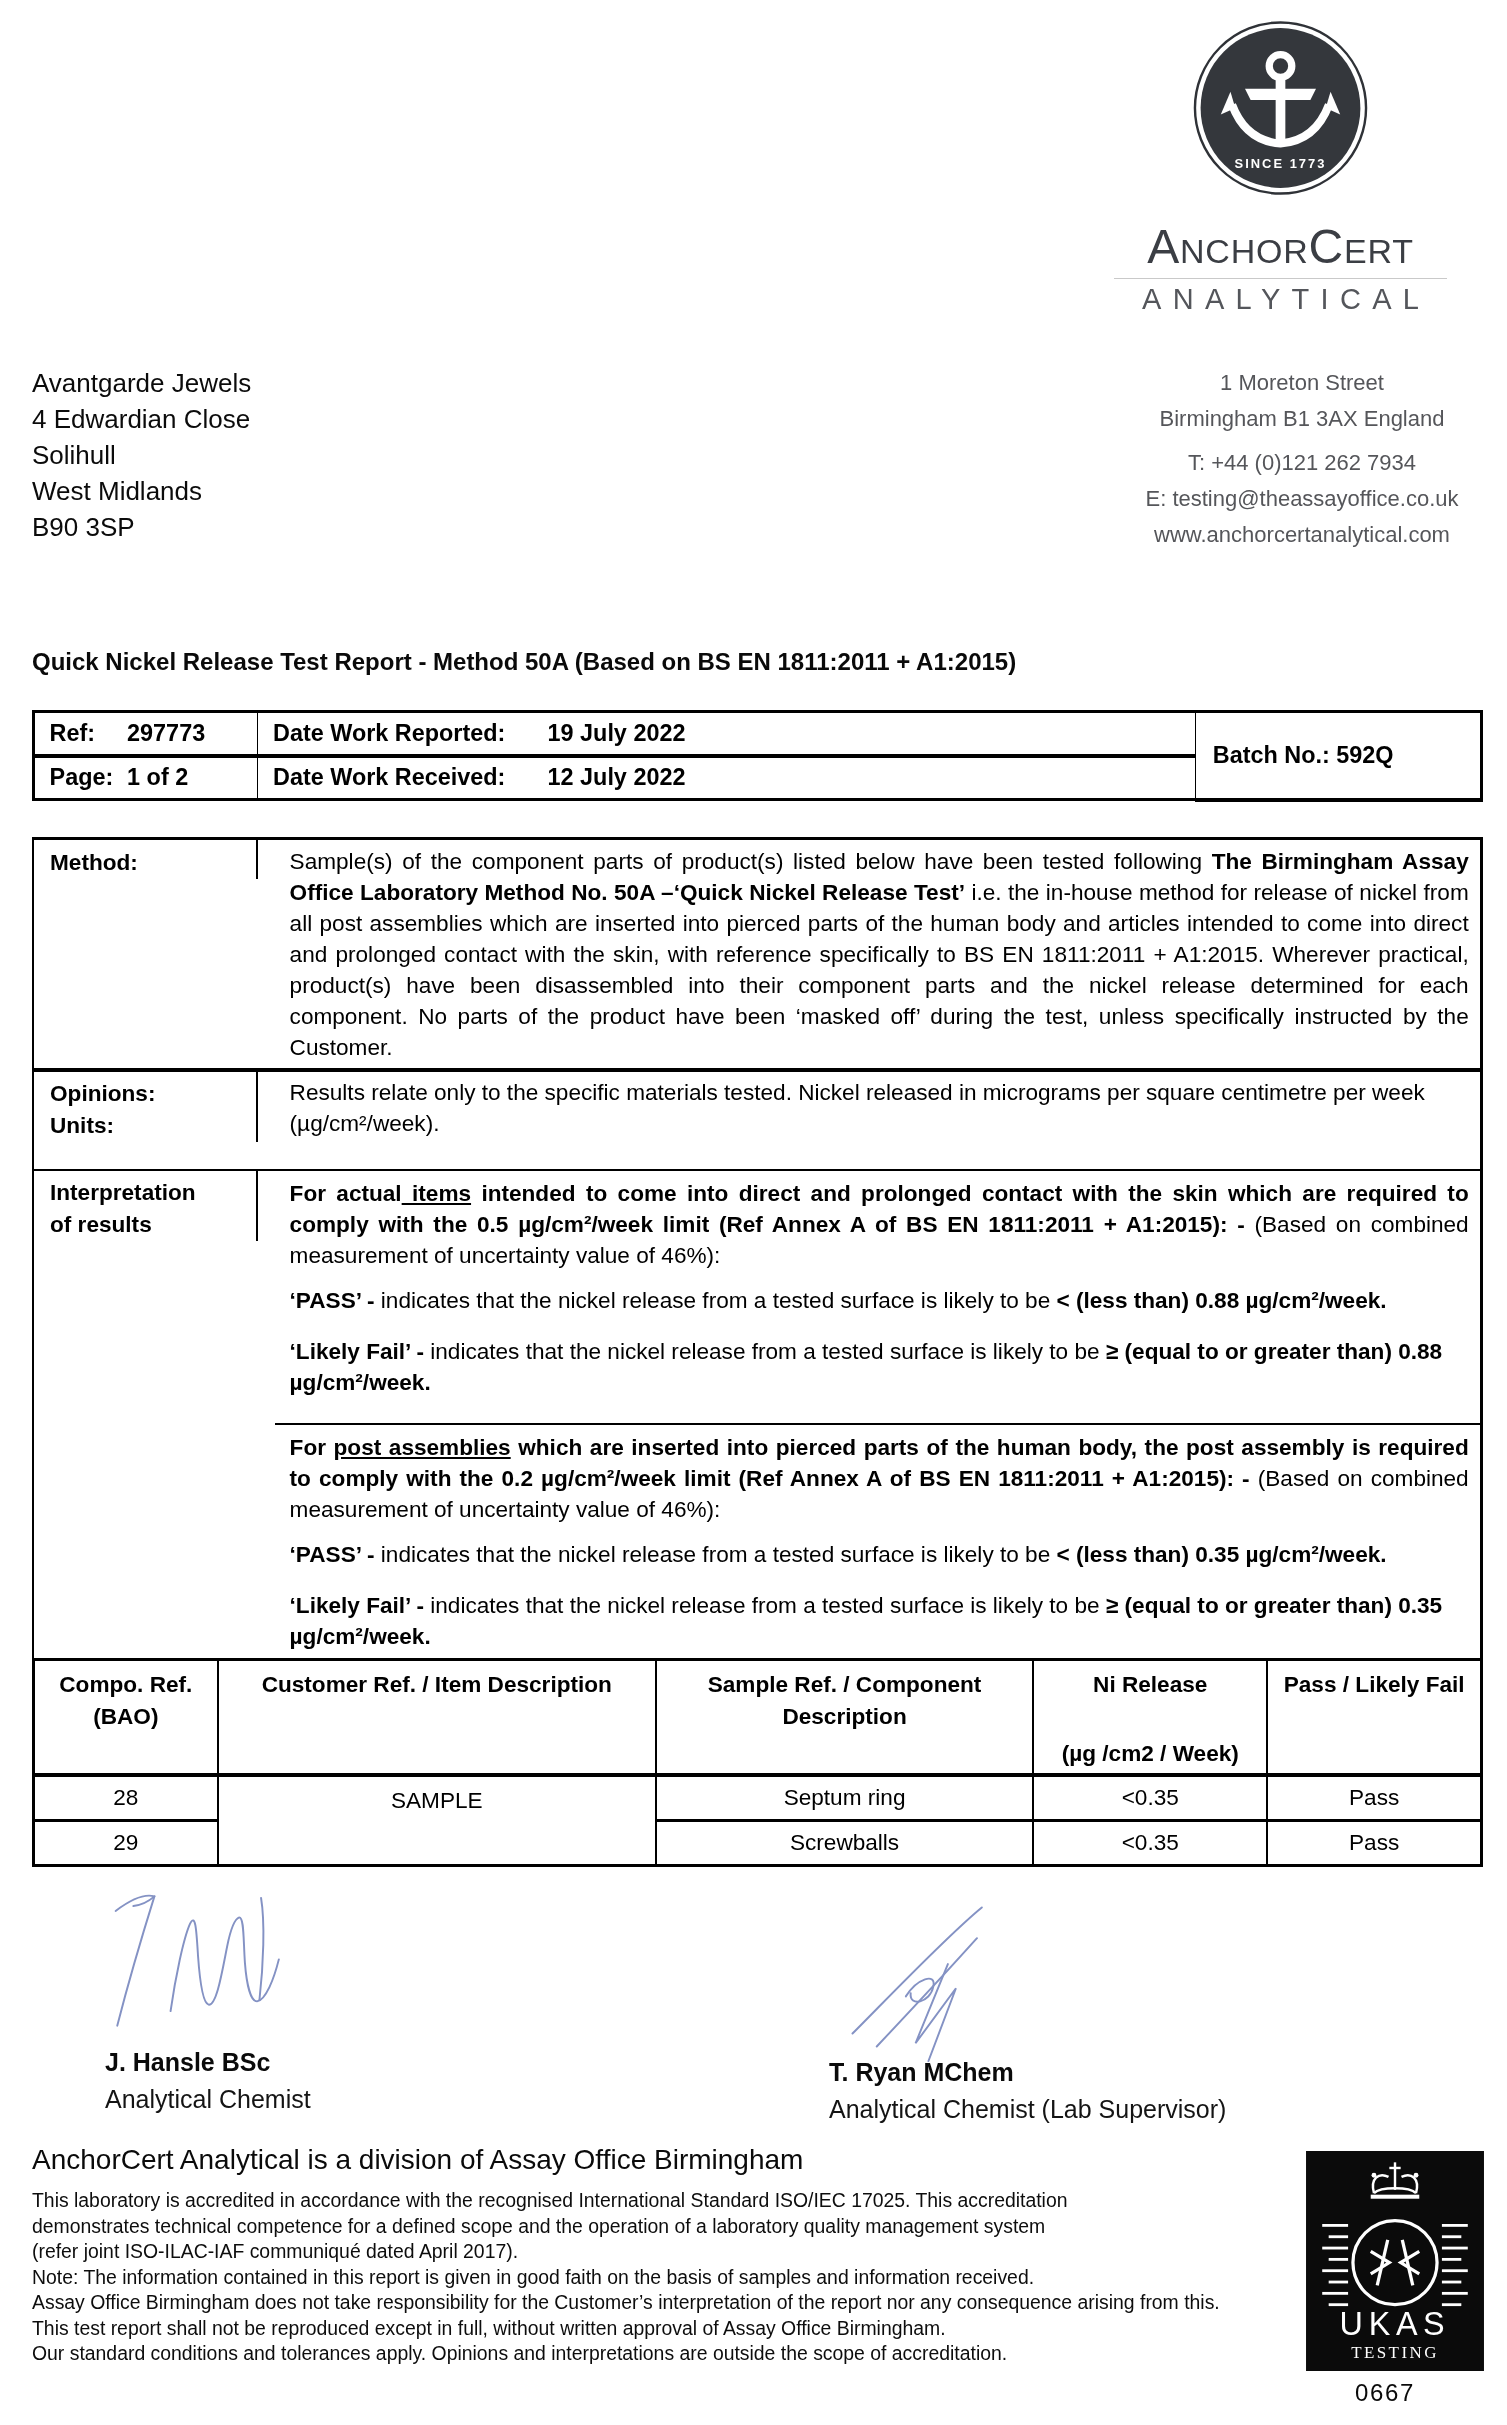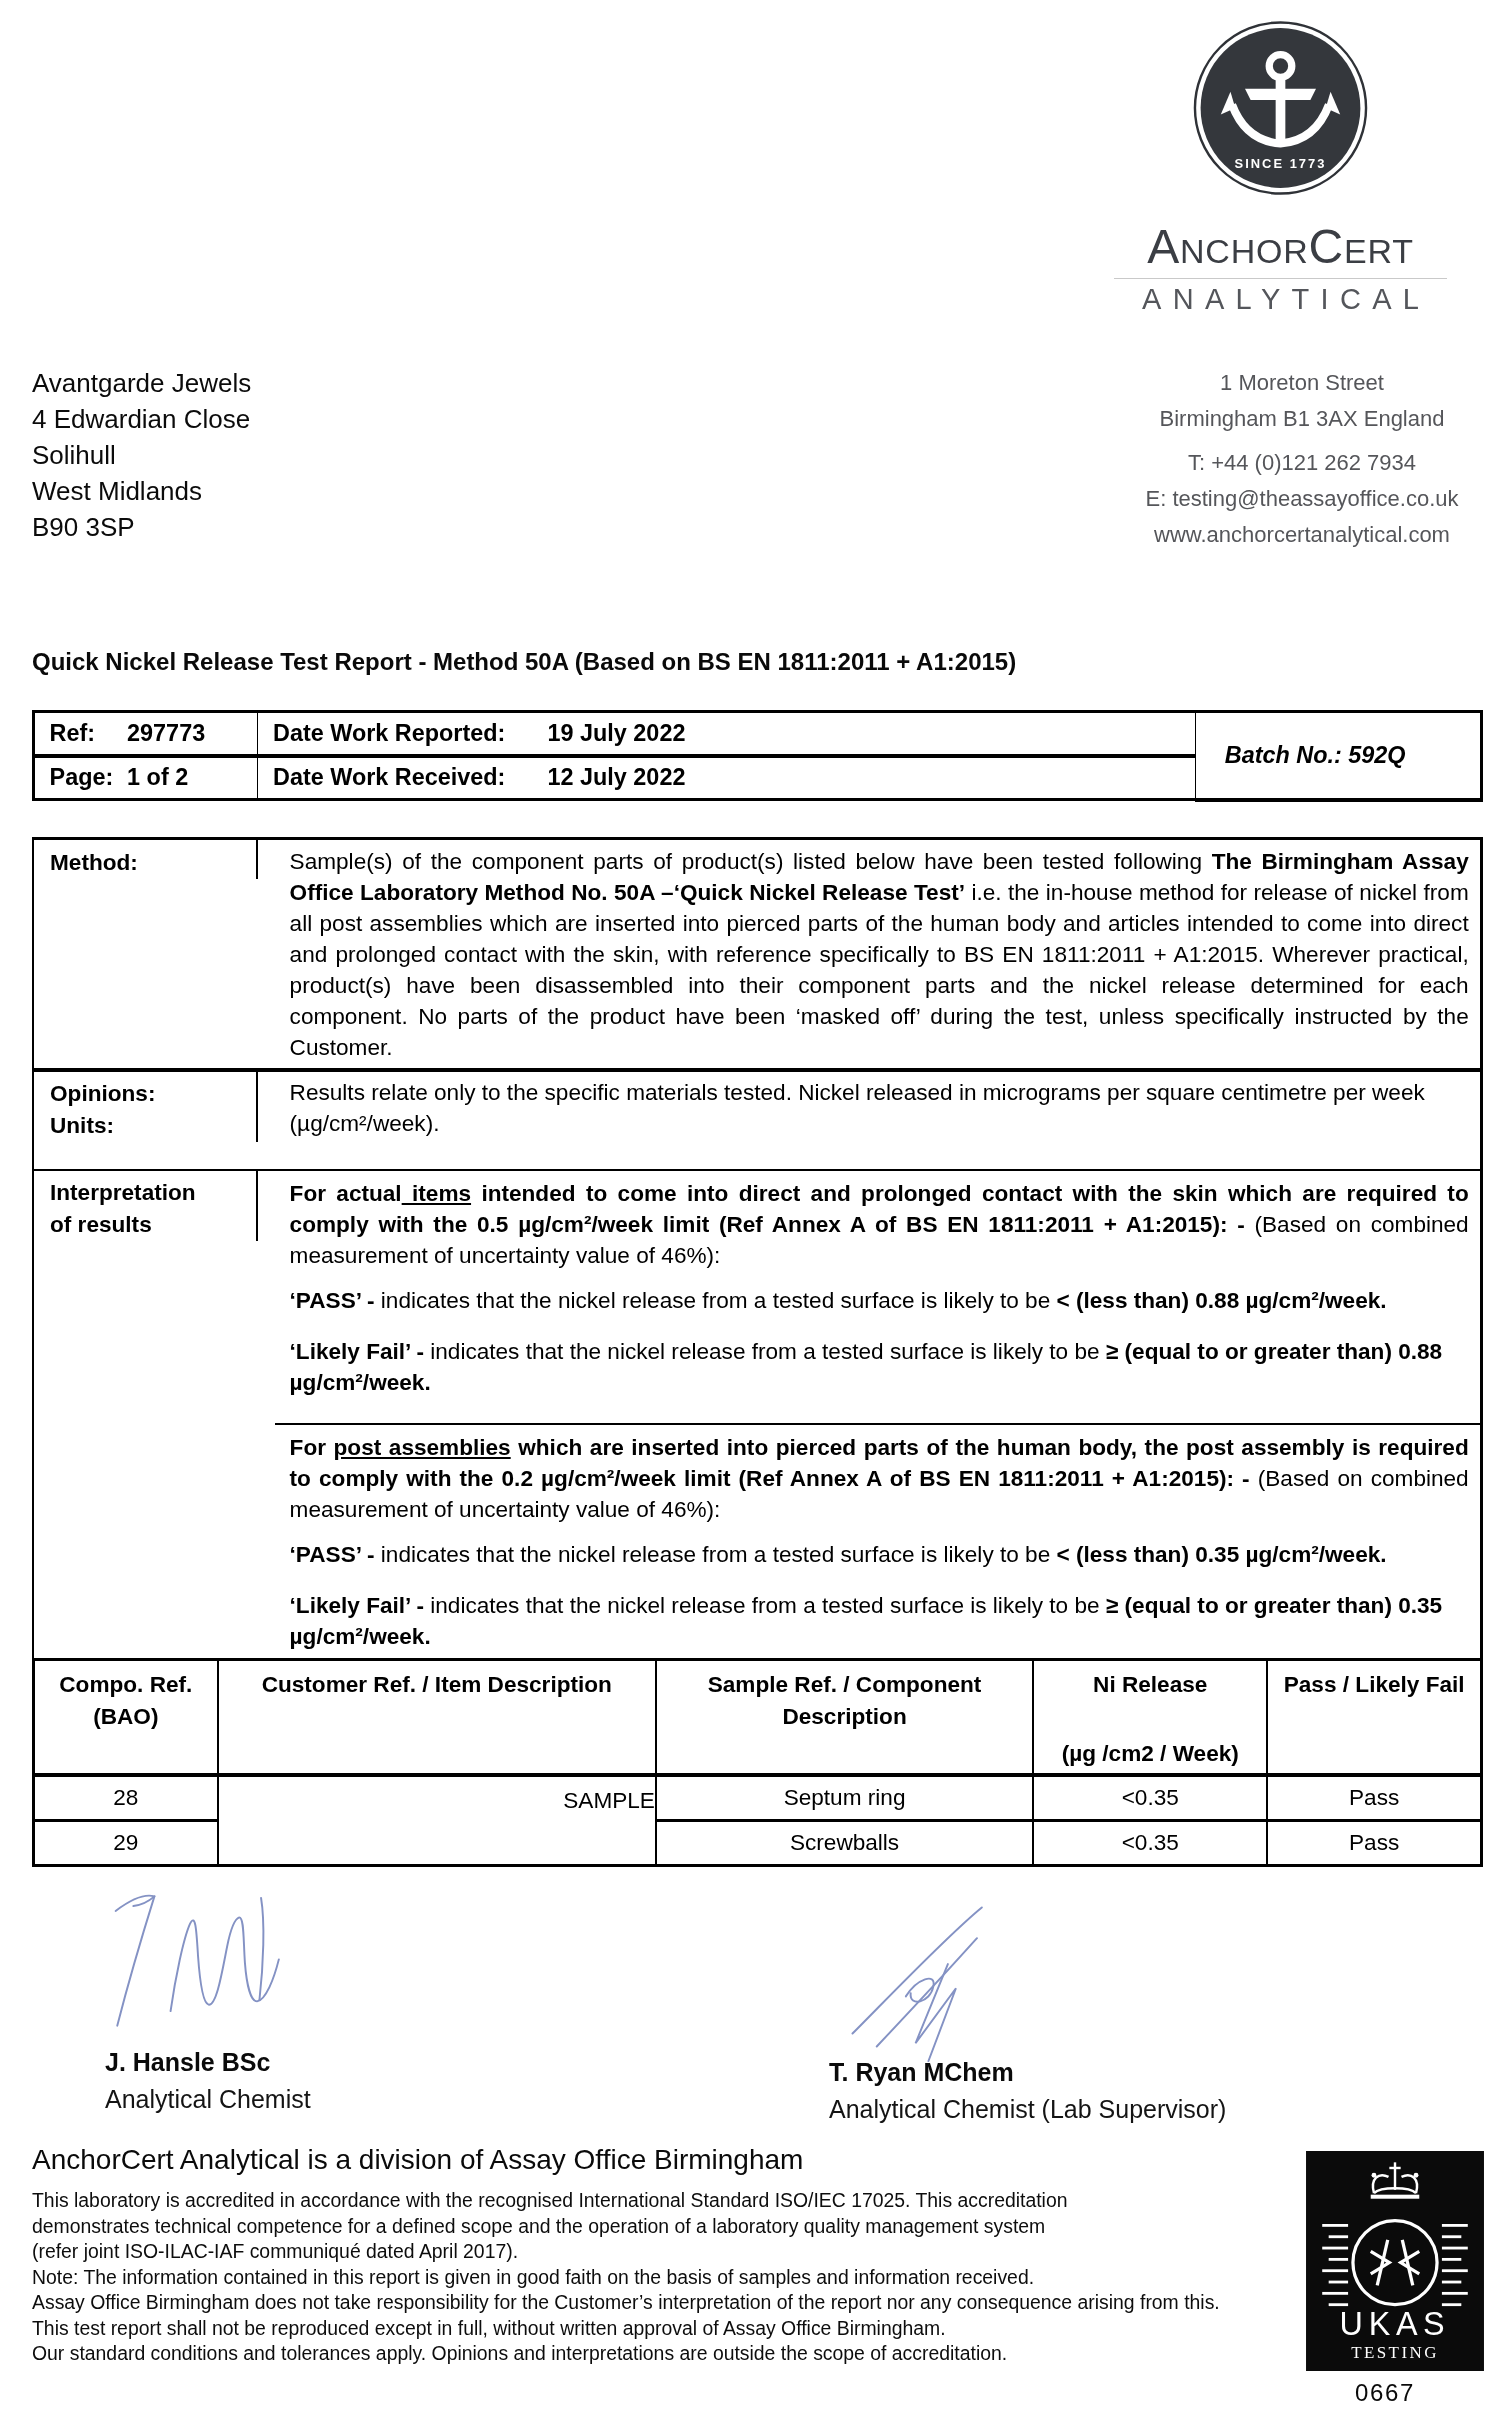--- a/index.html
+++ b/index.html
@@ -31,21 +31,21 @@
   
   .report-title { position:absolute; top:648px; left:32px; font-size:24px; font-weight:bold; color:#0a0a0a; }
 
   
   .ref-table { position:absolute; top:710px; left:32px; width:1451px; border-collapse:collapse; }
   .ref-table td { border:1.6px solid #000; font-size:23.4px; font-weight:bold; height:44px; padding-left:14.6px; }
   .ref-table { border:3.2px solid #000; }
   .ref-table tr.r1 td { border-bottom:4px solid #000; }
   .ref-table td.c1 { width:225px; }
   .ref-table td.c2 { width:940px; }
-  .ref-table td.c3 { width:287px; padding-left:29px;font-style:italic; }
+  .ref-table td.c3 { width:287px; padding-left:17px; }
   .ref-lab1 { display:inline-block; min-width:71px; }
   .ref-lab2 { display:inline-block; min-width:268px; }
 
   
   .doc-body { position:absolute; top:837px; left:32px; width:1451px; }
   .info-table { border:2.4px solid #000; border-top-width:3.2px; border-right-width:3.2px; }
   .irow { display:flex; align-items:flex-start;gap:17px; }
   .irow-method { min-height:218px; border-bottom:4px solid #000; }
   .irow-results { min-height:99px; border-bottom:2.4px solid #000; }
   .ilabel { width:224px; flex:0 0 224px; border-right:2.4px solid #000; padding:6.5px 3.2px 0 16px;
@@ -59,21 +59,21 @@
   .iblock p.pass-line { margin-top:13.7px; }
   .iblock p.fail-line { margin-top:20px; }
 
   .res-table { width:100%; border-collapse:collapse; border:3.2px solid #000; margin-top:-2.4px; }
   .res-table th, .res-table td { border:2.4px solid #000; text-align:center; }
   .res-table thead th { font-size:22.6px; font-weight:bold; vertical-align:top; padding-top:8px;
     height:116px; border-bottom:4.9px solid #000; line-height:32px; }
   .res-table tbody td { font-size:22.6px; height:45px; }
   .res-table tbody tr.row-a td { border-bottom:3.2px solid #000; }
   .res-table .ni-unit { margin-top:37px; font-weight:bold; }
-  .res-table td.cust-cell { vertical-align:top; padding-top:10.5px;text-align:right; }
+  .res-table td.cust-cell { vertical-align:top; padding-top:10.5px; }
   .col-compo { width:184px; } .col-cust { width:438px; } .col-comp { width:377px; }
   .col-ni { width:234px; } .col-res { width:214px; }
 
   
   .sig-1 { position:absolute; top:1880px; left:93px; }
   .sig-2 { position:absolute; top:1896px; left:825px; }
   .sig-name-1 { position:absolute; top:2044px; left:105px; }
   .sig-name-2 { position:absolute; top:2054px; left:829px; }
   .sig-name { font-size:25px; font-weight:bold; line-height:37px; color:#0a0a0a; }
   .sig-role { font-size:25px; line-height:37px; color:#141414; }

